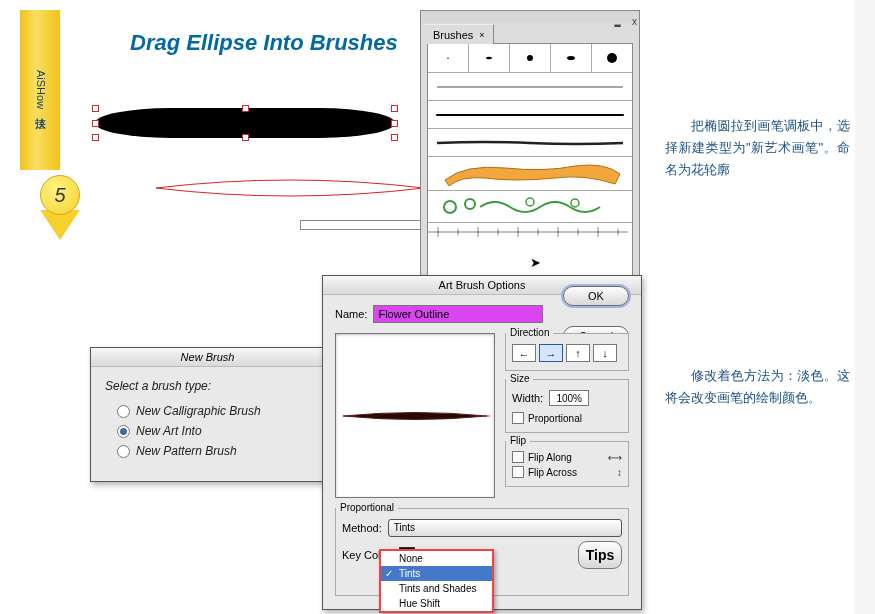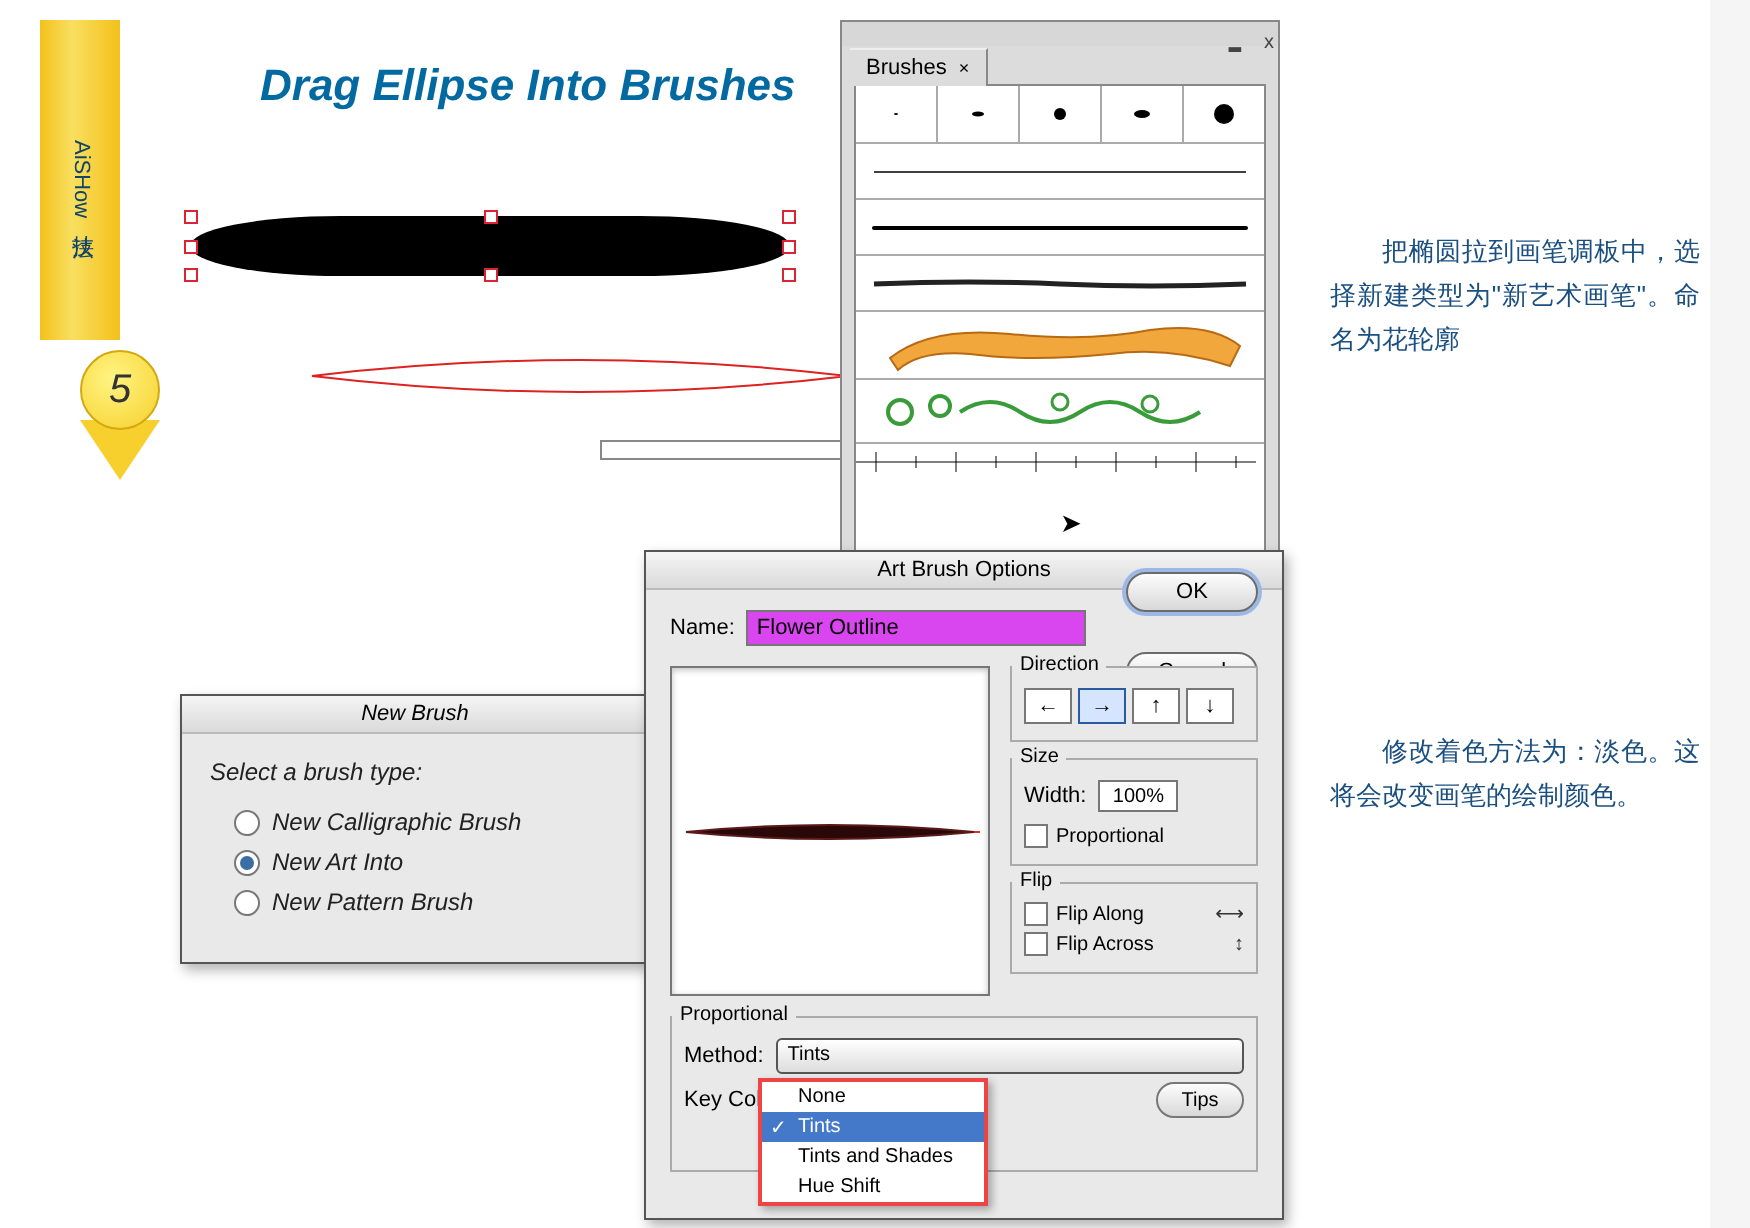--- a/index.html
+++ b/index.html
@@ -83,21 +83,21 @@
 .size-row input.num { width:40px; height:16px; font-size:10px; border:1px solid #777; text-align:center; }
 .chk { display:inline-block; width:12px; height:12px; border:1px solid #777; background:#fff; margin-right:4px; vertical-align:middle; }
 .flip-row { display:flex; align-items:center; margin-top:3px; font-size:10px; }
 .flip-icon { margin-left:auto; font-size:10px; color:#333; }
 
 .ab-bottom { display:flex; gap:10px; margin-top:10px; }
 .color-group { flex:1; border:1px solid #aaa; padding:6px 6px 26px; position:relative; }
 .cg-row { display:flex; align-items:center; gap:6px; margin-top:4px; }
 .select-like { flex:1; height:18px; border:1px solid #555; background:linear-gradient(#fff,#ddd); border-radius:3px; position:relative; font-size:10px; padding:2px 5px; }
 .key-sw { width:16px; height:16px; border:1px solid #333; background:#000; }
-.tips-btn { width:44px; height:18px; border:1px solid #777; background:linear-gradient(#fdfdfd,#d8d8d8); border-radius:9px; font-size:10px; display:flex; align-items:center; justify-content:center; }
+.tips-btn { width:44px; height:28px; border:1px solid #777; background:linear-gradient(#fdfdfd,#d8d8d8); border-radius:9px; font-size:14px; display:flex; align-items:center; justify-content:center;font-weight:bold; }
 
 .dropdown { position:absolute; left:43px; bottom:-18px; width:115px; background:#fff; border:2px solid #ef4444; font-size:10px; box-shadow:2px 2px 4px rgba(0,0,0,0.3); z-index:3; }
 .dd-item { padding:2px 6px 2px 18px; position:relative; }
 .dd-item.sel { background:#4478c8; color:#fff; }
 .dd-item.sel::before { content:"✓"; position:absolute; left:4px; }
 
 .btn-col { position:absolute; right:12px; top:10px; display:flex; flex-direction:column; gap:20px; }
 
 </style>
 </head>

